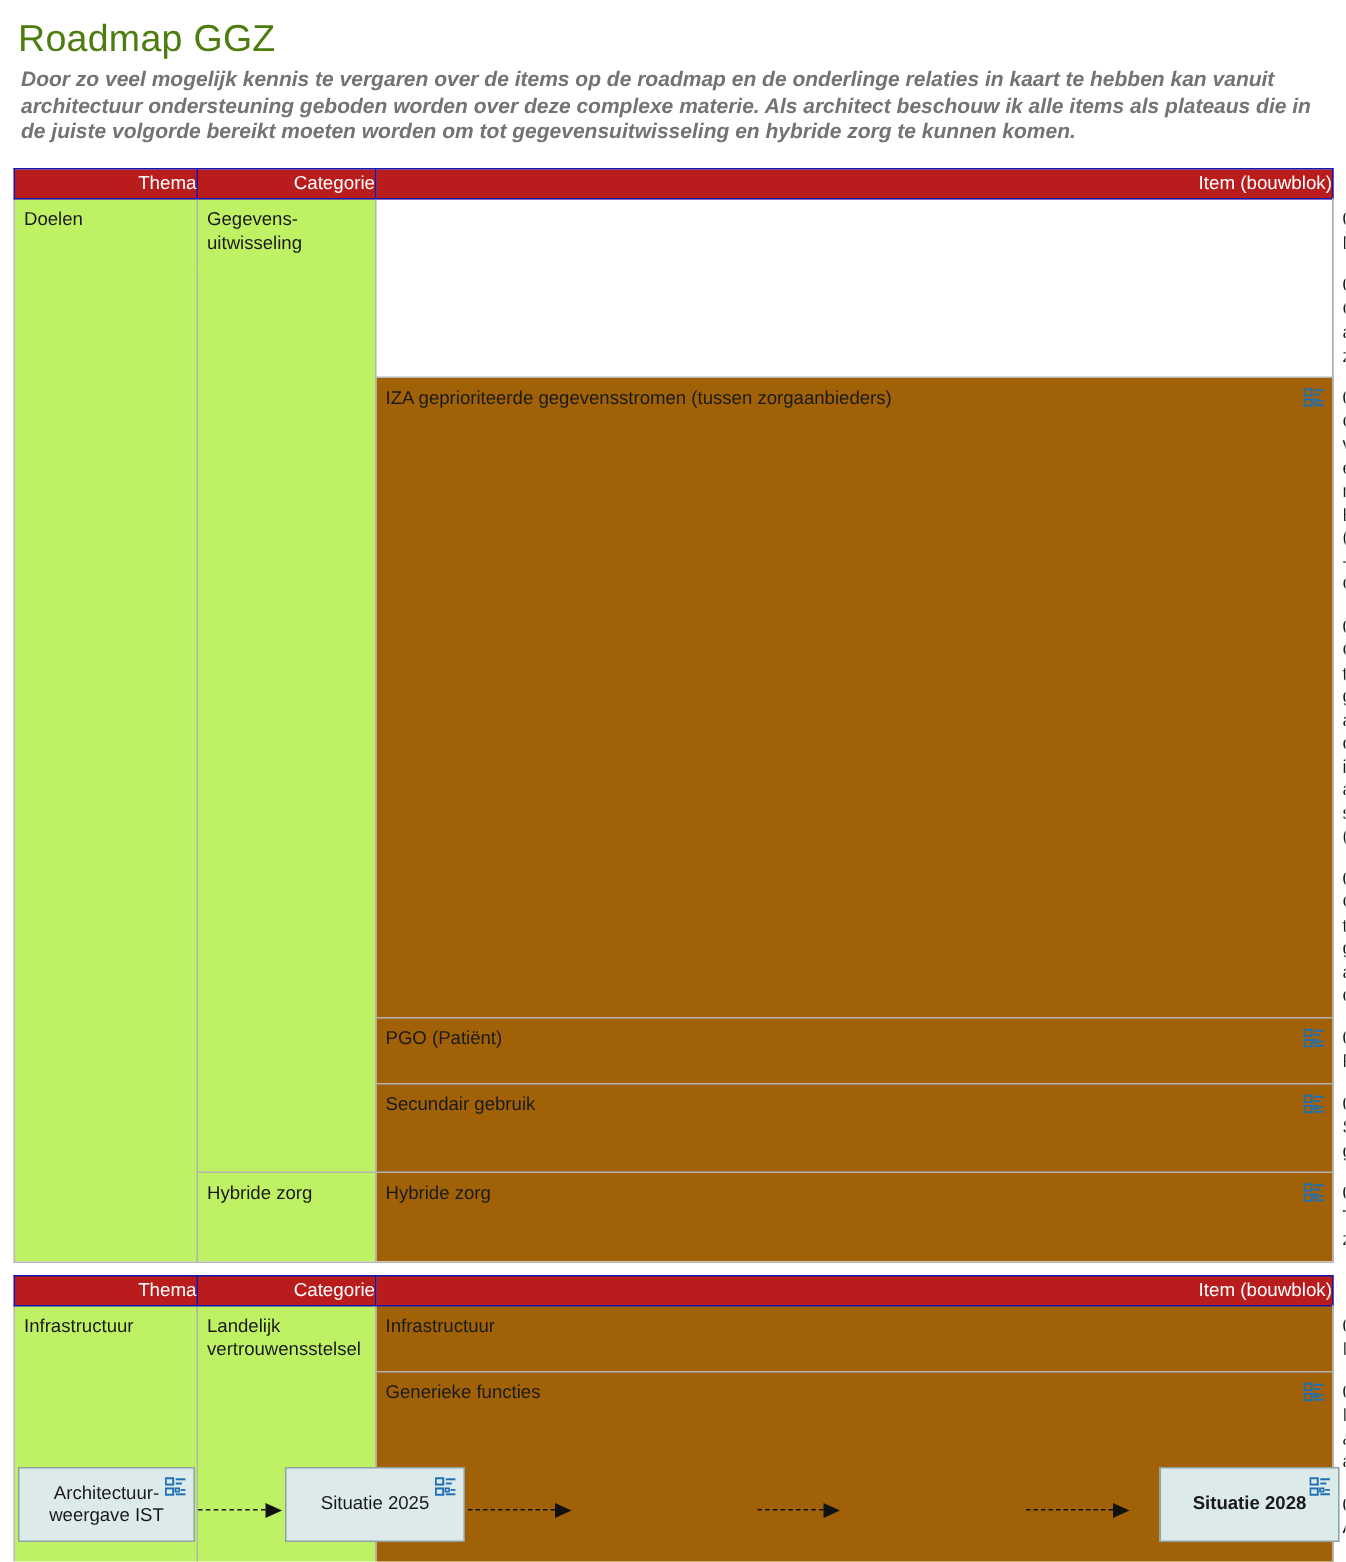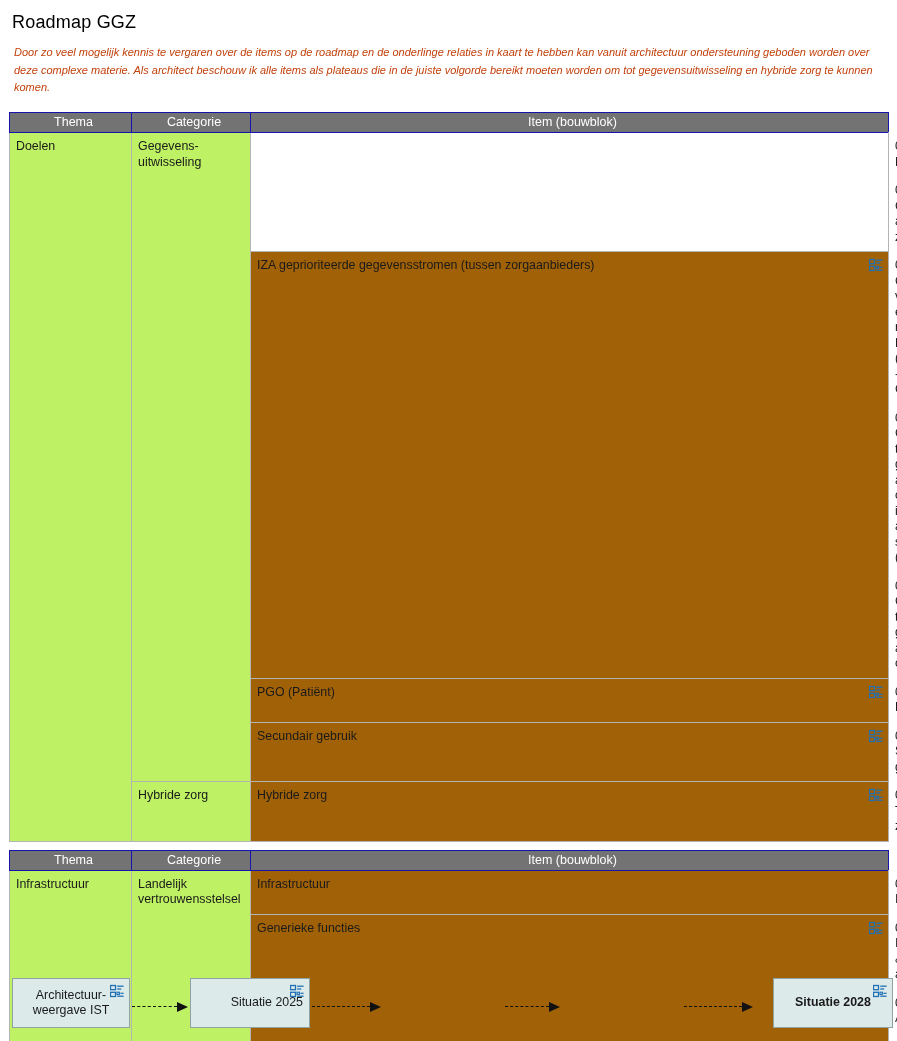--- a/index.html
+++ b/index.html
@@ -13,33 +13,34 @@
   #page {
     position: relative;
     width: 897px; height: 1041px;
     background: #ffffff;
   }
 
   
   .doc-title {
     position: absolute;
     left: 12px; top: 12px;
-    font-size: 18px;
-    color: #000000;
+    font-size: 25px;
+    color: #4d7c0f;
     font-weight: 400;
     letter-spacing: .2px;
   }
   .doc-intro {
     position: absolute;
     left: 14px; top: 44px;
     width: 872px;
-    font-size: 11px;
+    font-size: 14px;
     font-style: italic;
-    color: #c2410c;
+    color: #737373;
     line-height: 17.5px;
+    font-weight: bold;
   }
 
   
   .roadmap {
     position: absolute;
     left: 9px; top: 112px;
     width: 879px;
     border-collapse: collapse;
     table-layout: fixed;
   }
@@ -49,25 +50,25 @@
 
   .roadmap td, .roadmap th {
     border: 1px solid #b4b4b4;
     padding: 0;
     vertical-align: top;
     font-weight: 400;
   }
 
   
   tr.hdr th {
-    background: #737373;
+    background: #b91c1c;
     border: 1px solid #1713ad;
     color: #ffffff;
     font-size: 12.5px;
-    text-align: center;
+    text-align: right;
     height: 20px;
     padding: 2px 0 0 6px;
     vertical-align: top;
   }
 
   
   .cell {
     position: relative;
     padding: 6px 22px 6px 6px;
     font-size: 12.4px;
@@ -334,21 +335,21 @@
               <rect x="7.0" y="8.2" width="2.4" height="2.2" fill="none" stroke="#1f6fb5" stroke-width="1.1"></rect>
               <line x1="10.4" y1="9.3" x2="13.6" y2="9.3" stroke="#1f6fb5" stroke-width="1.2"></line>
               <line x1="7.2" y1="12.2" x2="13.6" y2="12.2" stroke="#1f6fb5" stroke-width="1.3"></line>
             </svg></span></span>
         <span class="lbl">Architectuur-<br>weergave IST</span>
       </div>
       <div class="tl-arrow" style="left:132px;width:56px;">
         <div class="dash" style="width:45px;"></div>
         <div class="head" style="left:45px;"></div>
       </div>
-      <div class="tl-box" style="left:190px;width:120px;justify-content:flex-end;">
+      <div class="tl-box" style="left:190px;width:120px;">
         <span class="tl-ico"><span class="ico "><svg width="14" height="14" viewBox="0 0 14 14">
               <rect x="0.5" y="1.5" width="5" height="4.2" fill="none" stroke="#1f6fb5" stroke-width="1.3"></rect>
               <rect x="0.5" y="8.3" width="5" height="4.2" fill="none" stroke="#1f6fb5" stroke-width="1.3"></rect>
               <line x1="7.2" y1="2.2" x2="13.6" y2="2.2" stroke="#1f6fb5" stroke-width="1.3"></line>
               <line x1="7.2" y1="5.0" x2="11.2" y2="5.0" stroke="#1f6fb5" stroke-width="1.3"></line>
               <rect x="7.0" y="8.2" width="2.4" height="2.2" fill="none" stroke="#1f6fb5" stroke-width="1.1"></rect>
               <line x1="10.4" y1="9.3" x2="13.6" y2="9.3" stroke="#1f6fb5" stroke-width="1.2"></line>
               <line x1="7.2" y1="12.2" x2="13.6" y2="12.2" stroke="#1f6fb5" stroke-width="1.3"></line>
             </svg></span></span>
         <span class="lbl">Situatie 2025</span>

